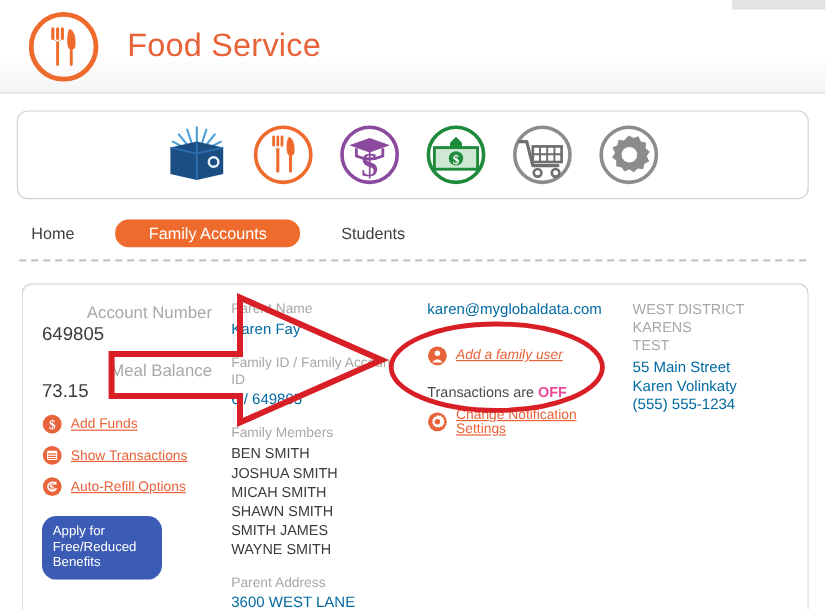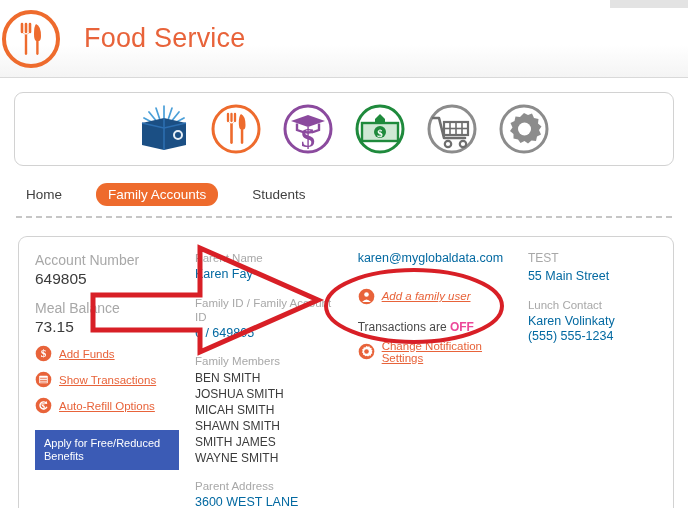--- a/index.html
+++ b/index.html
@@ -16,20 +16,21 @@
   }
 
   
   .top-header {
     position: relative;
     height: 78px;
     background: linear-gradient(to bottom, #ffffff 0%, #ffffff 58%, #f4f4f4 100%);
     border-bottom: 1px solid #d9d9d9;
     display: flex;
     align-items: center;
+    padding-left: 22px;
     box-sizing: border-box;
   }
   .brand-logo {
     width: 62px;
     height: 62px;
     flex: 0 0 auto;
   }
   .brand-title {
     font-size: 27px;
     color: #e8633a;
@@ -77,21 +78,21 @@
   .nav-item {
     font-size: 13.5px;
     color: #3f3f3f;
     cursor: pointer;
     white-space: nowrap;
   }
   .nav-item.active {
     background: #ee6b2d;
     color: #ffffff;
     border-radius: 11px;
-    padding: 4px 12px;
+    padding: 4px 28px;
   }
   .dashed-sep {
     margin: 10px 16px 0 16px;
     border-top: 2px dashed #c6c6c6;
   }
 
   
   .content-card {
     position: relative;
     margin: 18px 14px 0 18px;
@@ -124,20 +125,21 @@
   .field-label.first { margin-top: 0; }
   .field-value {
     font-size: 12.5px;
     color: #0369a1;
     line-height: 15.5px;
   }
   .acct-num-label {
     font-size: 14px;
     color: #a8a8a8;
     line-height: 18px;
+    text-align: right;
   }
   .acct-num-value {
     font-size: 15.5px;
     color: #3b3b3b;
     line-height: 19px;
   }
 
   
   .link-row {
     display: flex;
@@ -153,25 +155,25 @@
     flex: 0 0 auto;
   }
   .link-text {
     font-size: 11.5px;
     color: #e8633a;
     text-decoration: underline;
   }
 
   .apply-btn {
     margin-top: 16px;
-    width: 144px;
+    width: 100px;
     background: #3b5bb5;
     color: #ffffff;
     border: none;
-    border-radius: 0;
+    border-radius: 12px;
     font-family: "Liberation Sans", sans-serif;
     font-size: 11px;
     line-height: 13px;
     padding: 7px 9px;
     text-align: left;
     cursor: pointer;
   }
 
   .member-line {
     font-size: 12px;
@@ -374,24 +376,24 @@
       <svg class="circle-icon" viewBox="0 0 20 20">
         <circle cx="10" cy="10" r="9.2" fill="#e8633a"></circle>
         <path d="M10 3.4 L11.6 4.3 L13.3 3.7 L14.1 5.5 L16 5.9 L15.8 7.8 L17.2 9 L16.2 10.4 L17 12.2 L15.4 13 L15 14.9 L13.2 14.7 L11.8 15.9 L10.4 14.9 L8.8 15.7 L7.8 14.3 L6 13.9 L6 12.1 L4.6 10.9 L5.6 9.5 L4.8 7.7 L6.4 6.9 L6.8 5.1 L8.6 5.3 Z" fill="#ffffff"></path>
         <circle cx="10" cy="10" r="2.7" fill="#e8633a"></circle>
       </svg>
       <span class="link-text">Change Notification Settings</span>
     </div>
   </div>
 
   <div class="col col-4">
+    <div class="district-name">WEST DISTRICT KARENS</div>
     <div class="district-name">TEST</div>
     <div class="field-value" style="margin-top:3px;">55 Main Street</div>
 
-    <div class="field-label">Lunch Contact</div>
     <div class="field-value">Karen Volinkaty</div>
     <div class="field-value">(555) 555-1234</div>
   </div>
 </div>
 
 <svg class="annot-layer" viewBox="0 0 688 508">
   <path d="M93 295 L200 295 L200 248 L318 300 L200 352 L200 330 L93 330 Z" fill="none" stroke="#d81f26" stroke-width="5" stroke-linejoin="miter"></path>
   <ellipse cx="414" cy="306" rx="88" ry="36" fill="none" stroke="#d81f26" stroke-width="4"></ellipse>
 </svg>
 

